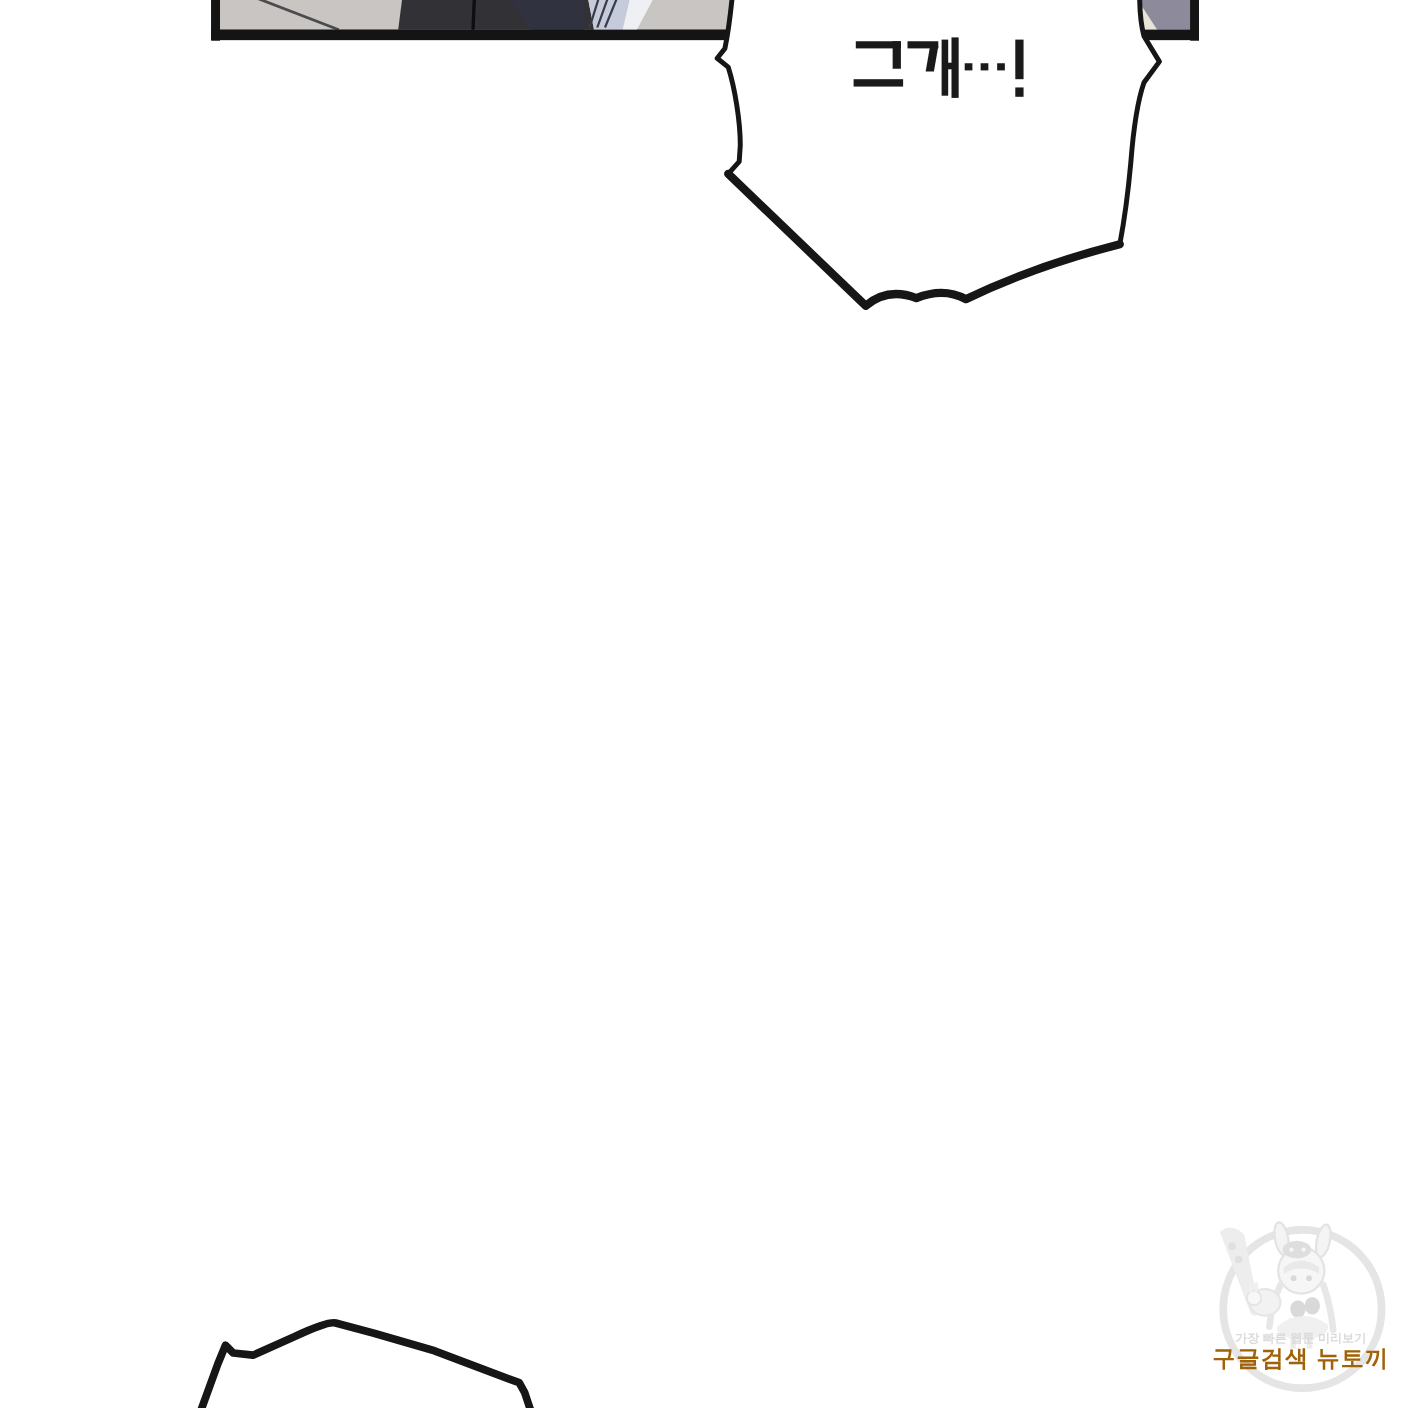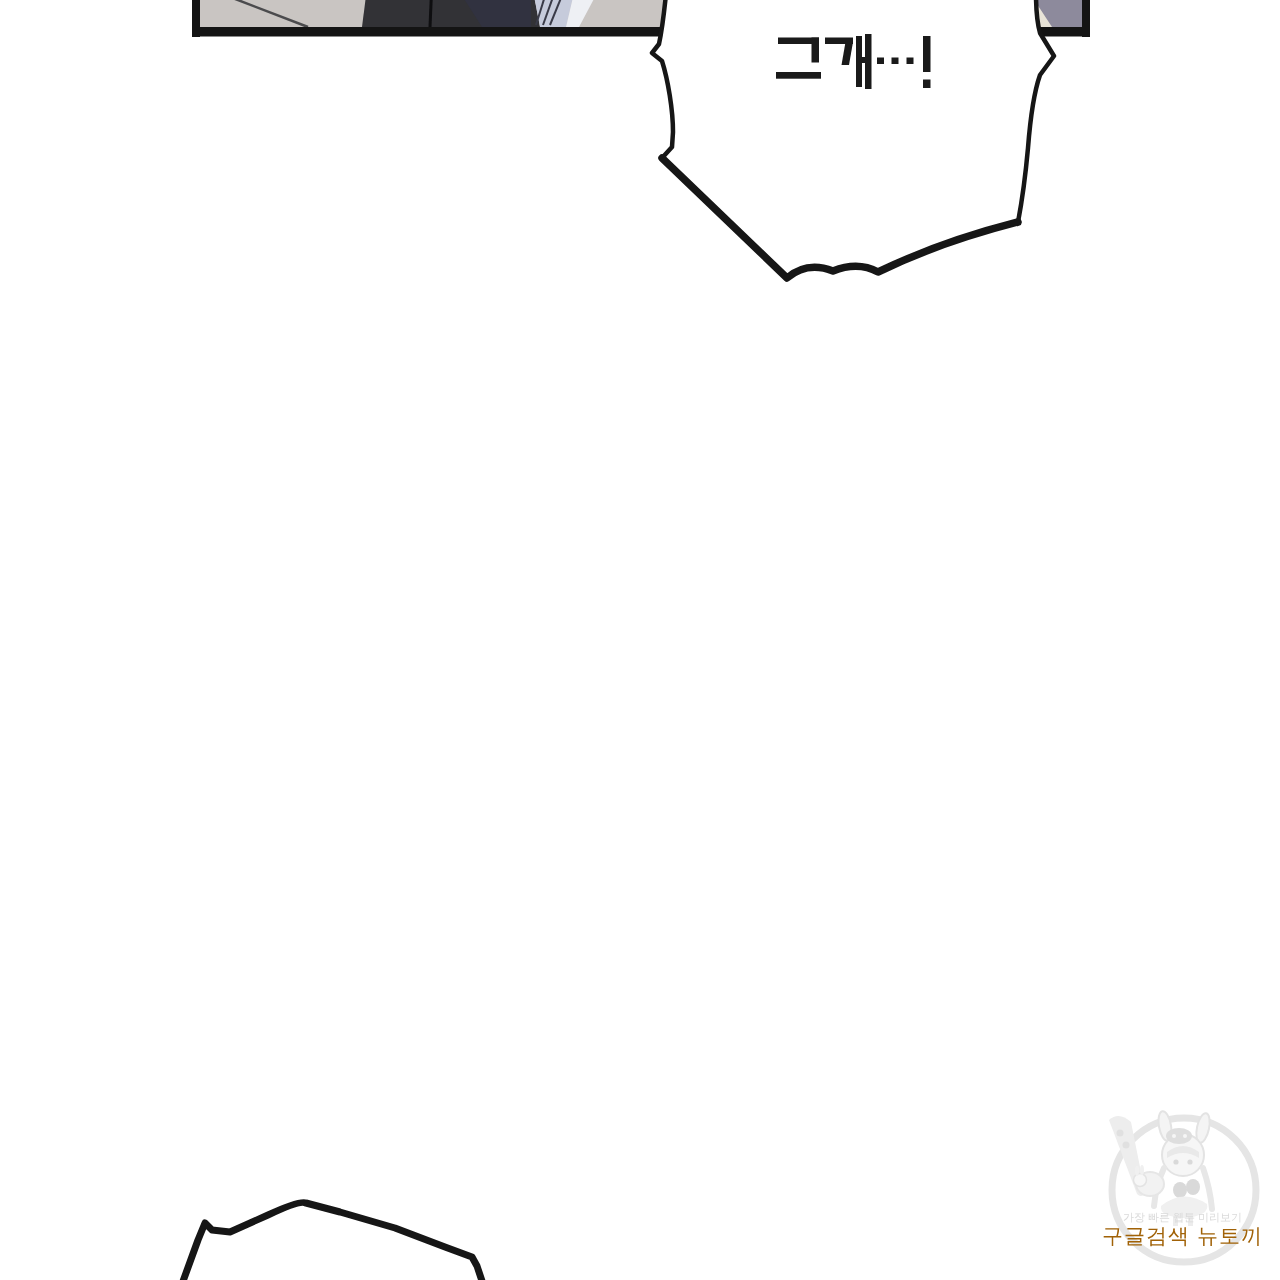--- a/index.html
+++ b/index.html
@@ -10,21 +10,21 @@
   }
   .abs{position:absolute;}
   svg{display:block;}
   .hidden-text{
     position:absolute;color:transparent;font-weight:bold;
     pointer-events:none;white-space:nowrap;user-select:none;
   }
   #bubble-hidden-text{left:772px;top:30px;font-size:56px;}
   .wm-text{
     position:absolute;left:0;width:100%;text-align:center;
-    font-weight:normal;letter-spacing:0px;white-space:nowrap;
+    font-weight:bold;letter-spacing:0px;white-space:nowrap;
   }
   #wm-line1{top:101px;font-size:11px;line-height:13px;color:#dadada;}
   #wm-line2{top:114px;font-size:21px;line-height:24px;color:#a16207;letter-spacing:1px;}
 </style>
 </head>
 <body>
 
 <svg class="abs" style="left:0;top:0;" width="1280" height="300" viewBox="0 0 1280 300">
 
   <g>

